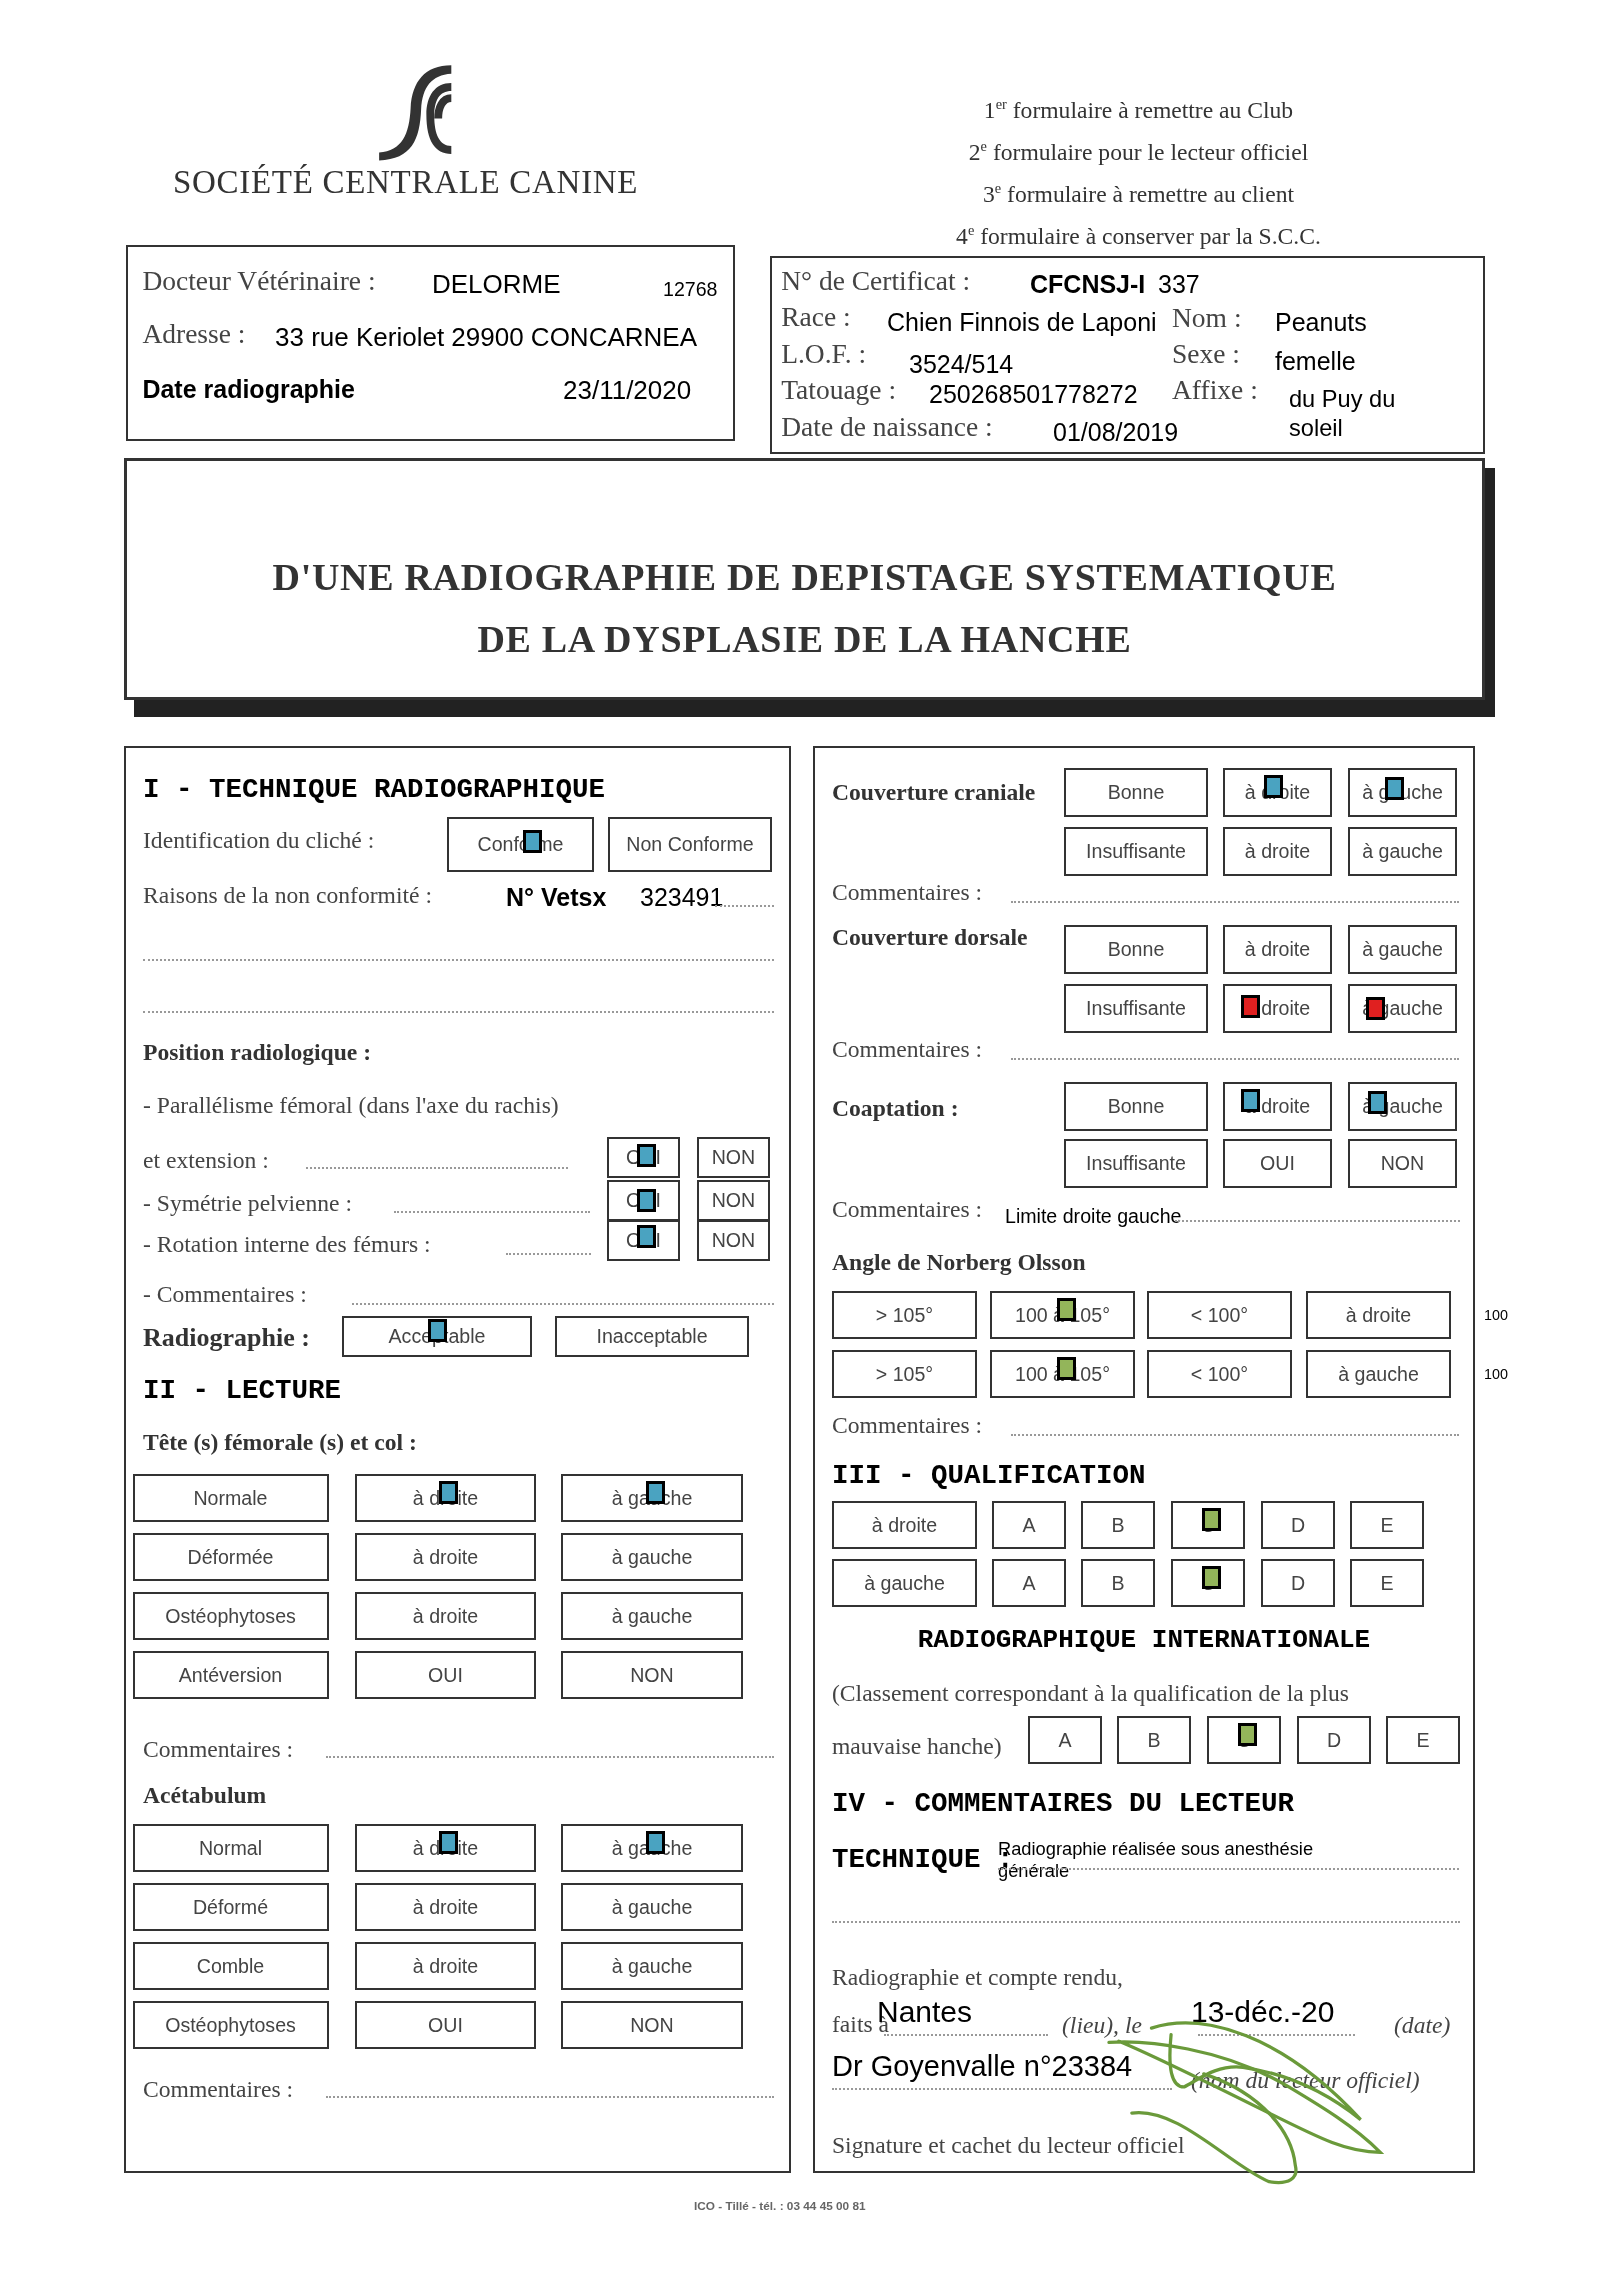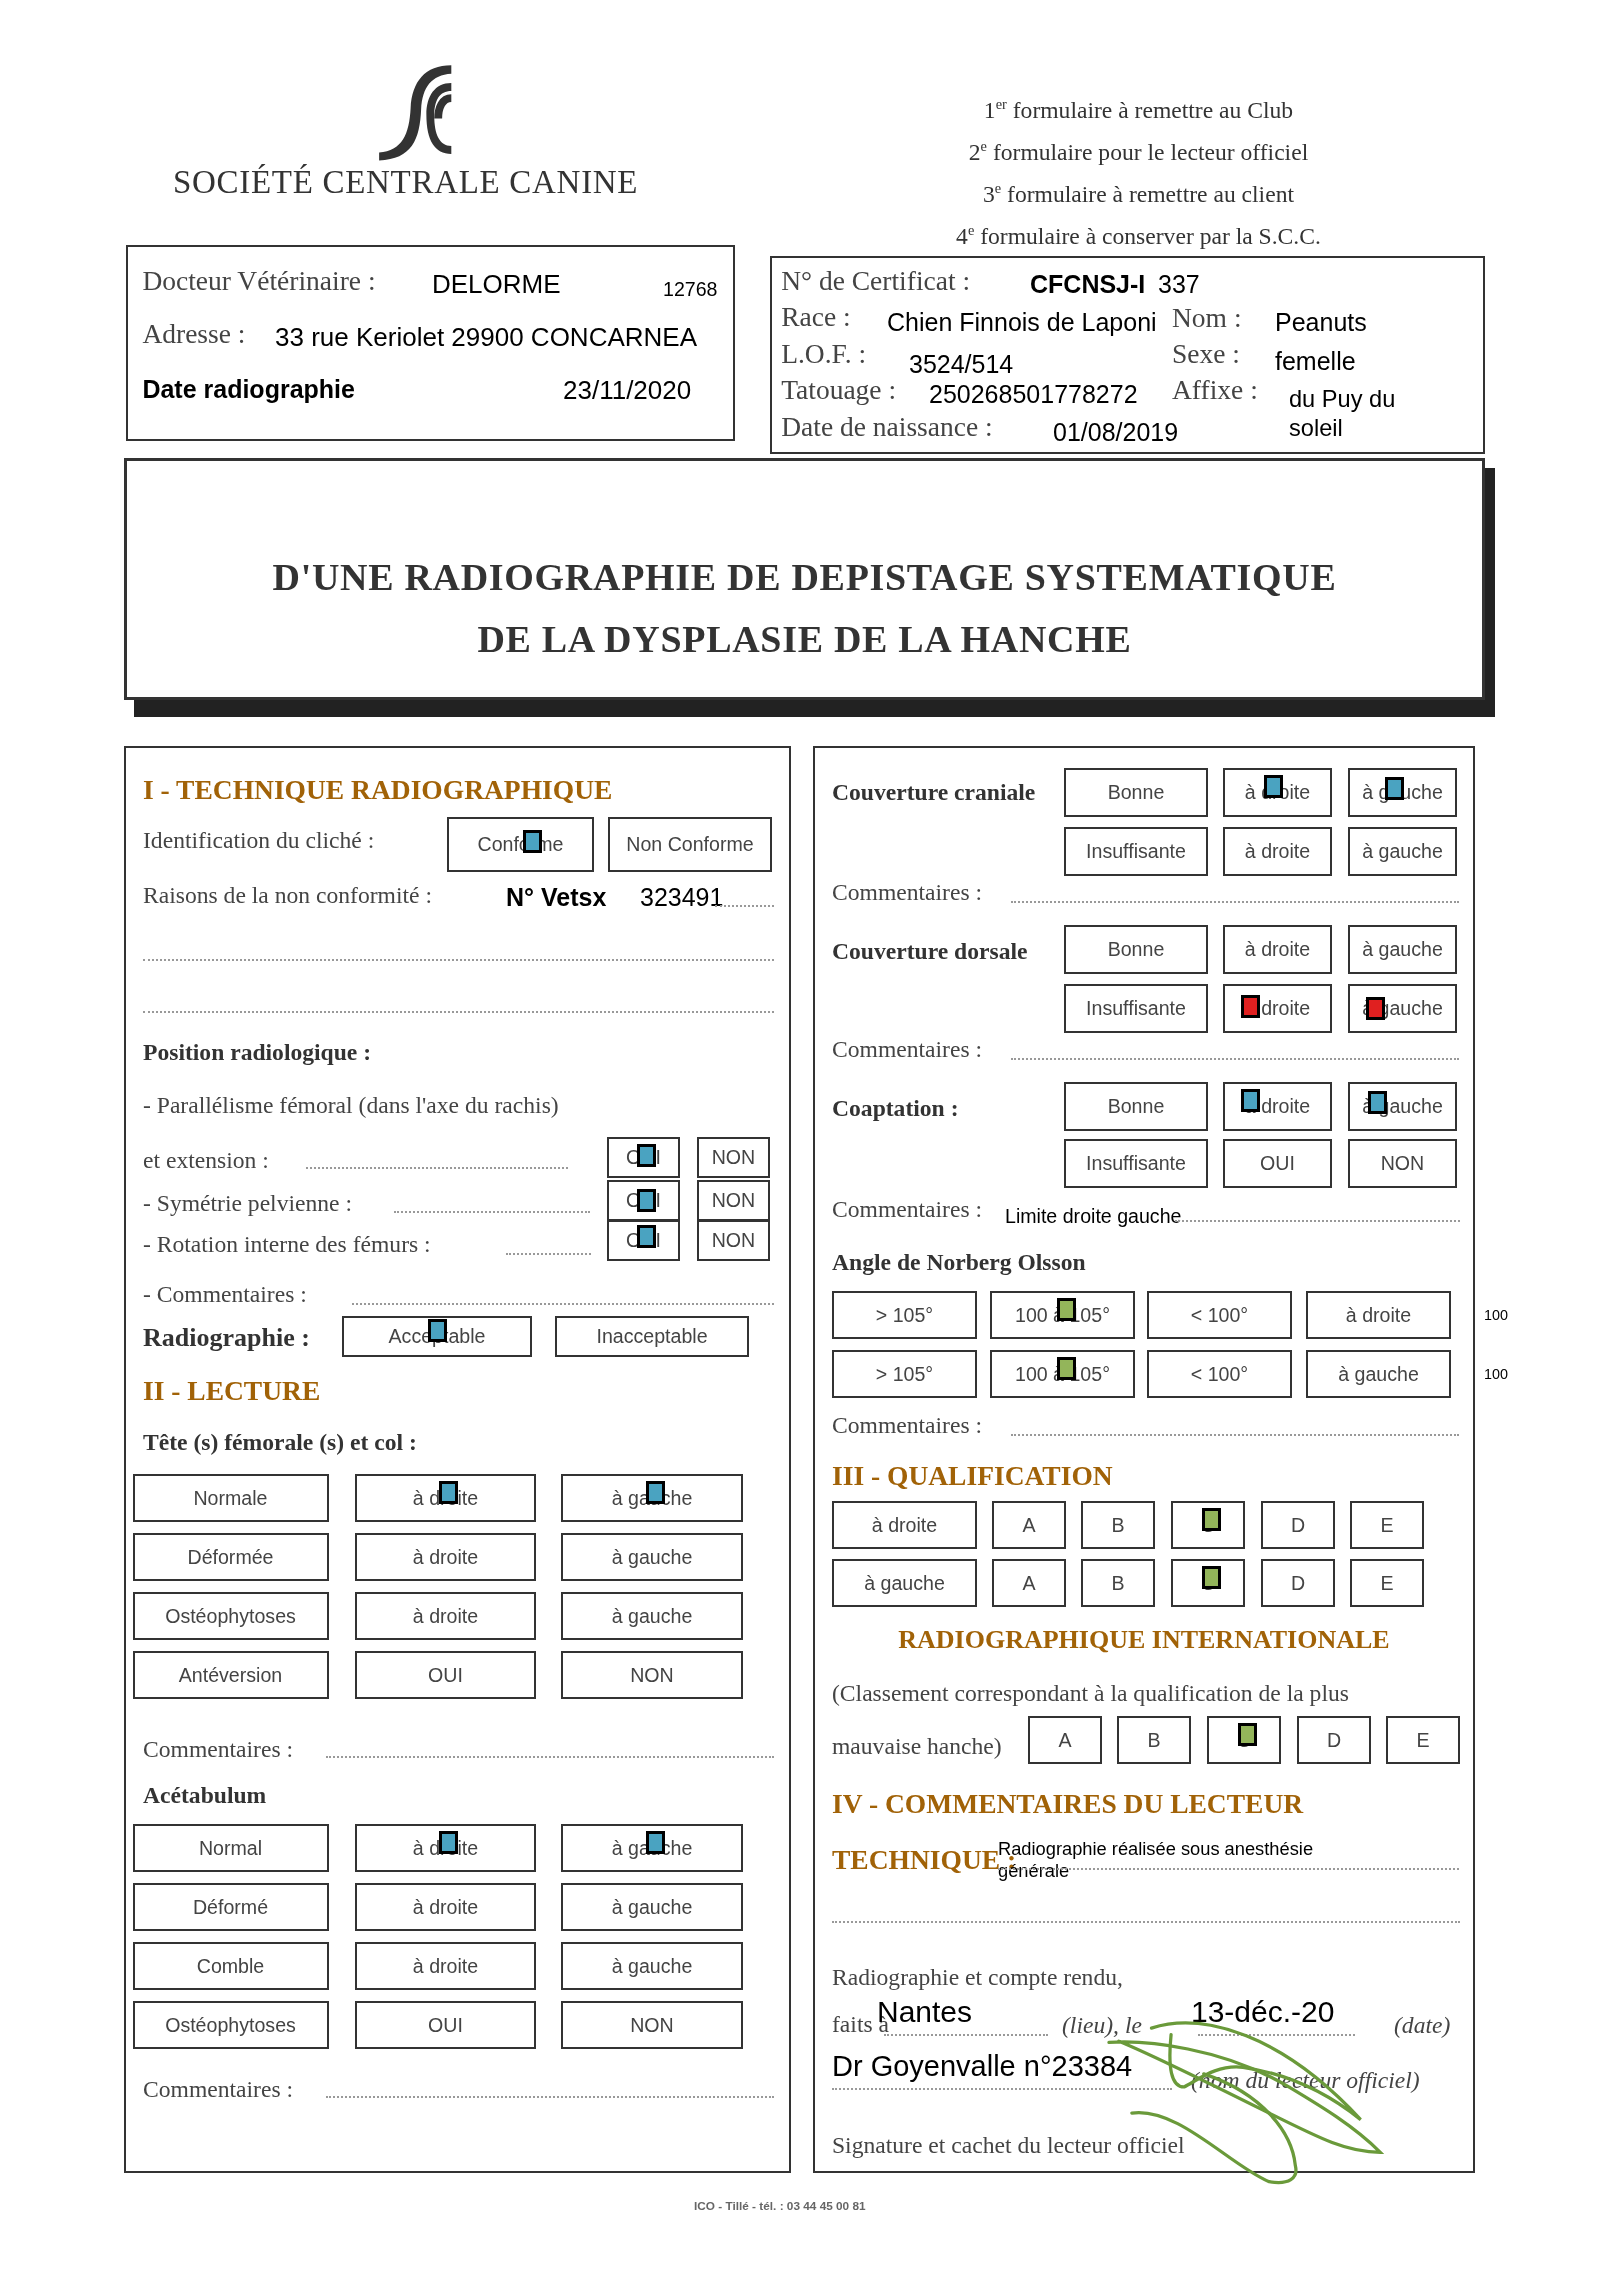--- a/index.html
+++ b/index.html
@@ -24,21 +24,21 @@
 
   
   #title-shadow { left: 134px; top: 468px; width: 1361px; height: 249px; background: #222; }
   #title-box { left: 124px; top: 458px; width: 1361px; height: 242px; border-width: 3.3px; }
   #title-box .t { position: absolute; left: 0; width: 100%; text-align: center; font-family: "Liberation Serif", serif; font-weight: bold; font-size: 38px; color: #333; letter-spacing: 0.7px; }
 
   
   #left-col { left: 124px; top: 746px; width: 667px; height: 1427px; }
   #right-col { left: 813px; top: 746px; width: 662px; height: 1427px; }
 
-  .sec-h { position: absolute; font-family: Liberation Serif, serif; font-weight: bold; font-size: 27.5px; color: #a16207; white-space: nowrap; }
+  .sec-h { position: absolute; font-family: Liberation Mono, monospace; font-weight: bold; font-size: 27.5px; color: #000000; white-space: nowrap; }
   .sub-h { position: absolute; font-family: "Liberation Serif", serif; font-weight: bold; font-size: 23.6px; color: #333; white-space: nowrap; }
   .txt { position: absolute; font-family: "Liberation Serif", serif; font-size: 23.6px; color: #444; white-space: nowrap; }
   .dots { position: absolute; border-bottom: 2px dotted #999; height: 0; }
 
   .opt { position: absolute; border: 2.6px solid #333; box-sizing: border-box; background: #fff;
          font-family: "Liberation Sans", sans-serif; font-size: 19.6px; color: #444;
          display: flex; align-items: center; justify-content: center; cursor: pointer; }
   .mark { position: absolute; width: 13px; height: 17px; border: 3.3px solid #000; box-sizing: content-box; }
   .mark.blue { background: #4aa3c1; }
   .mark.red { background: #e02020; }
@@ -280,21 +280,21 @@
     </div>
   <div class="opt" style="left:408px;top:79px;width:109px;height:49px;">
       <span>à droite</span>
     </div>
   <div class="opt" style="left:533px;top:79px;width:109px;height:49px;">
       <span>à gauche</span>
     </div>
   <div class="txt" style="left:17px;top:131px;">Commentaires :</div>
   <div class="dots" style="left:196px;top:153px;width:448px;"></div>
 
-  <div class="sub-h" style="left:17px;top:190px;">Couverture dorsale</div>
+  <div class="sub-h" style="left:17px;top:176px;">Couverture dorsale</div>
   <div class="opt" style="left:249px;top:177px;width:144px;height:49px;">
       <span>Bonne</span>
     </div>
   <div class="opt" style="left:408px;top:177px;width:109px;height:49px;">
       <span>à droite</span>
     </div>
   <div class="opt" style="left:533px;top:177px;width:109px;height:49px;">
       <span>à gauche</span>
     </div>
   <div class="opt" style="left:249px;top:236px;width:144px;height:49px;">

